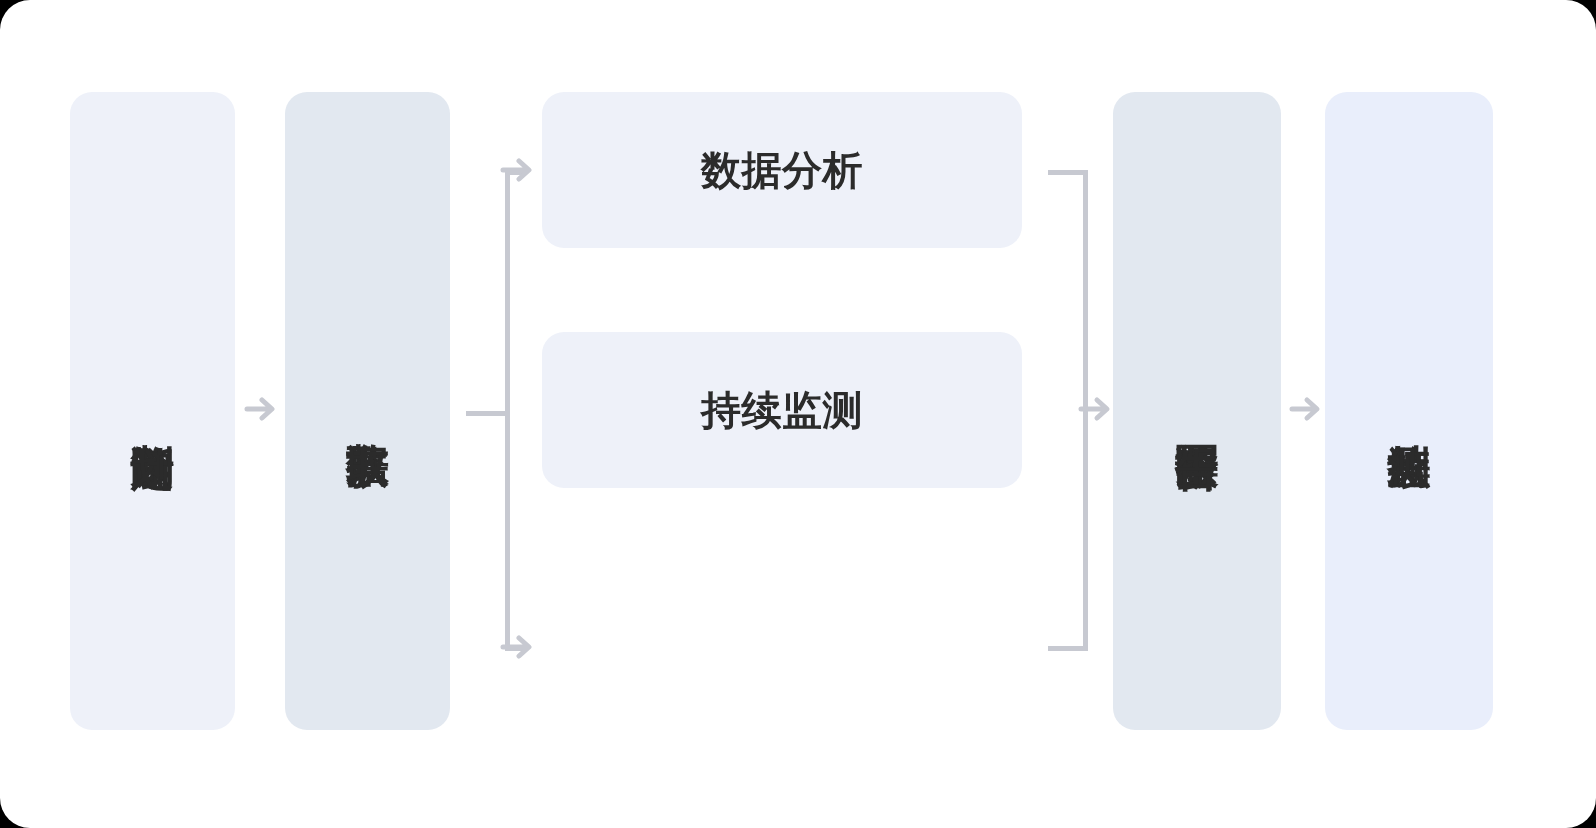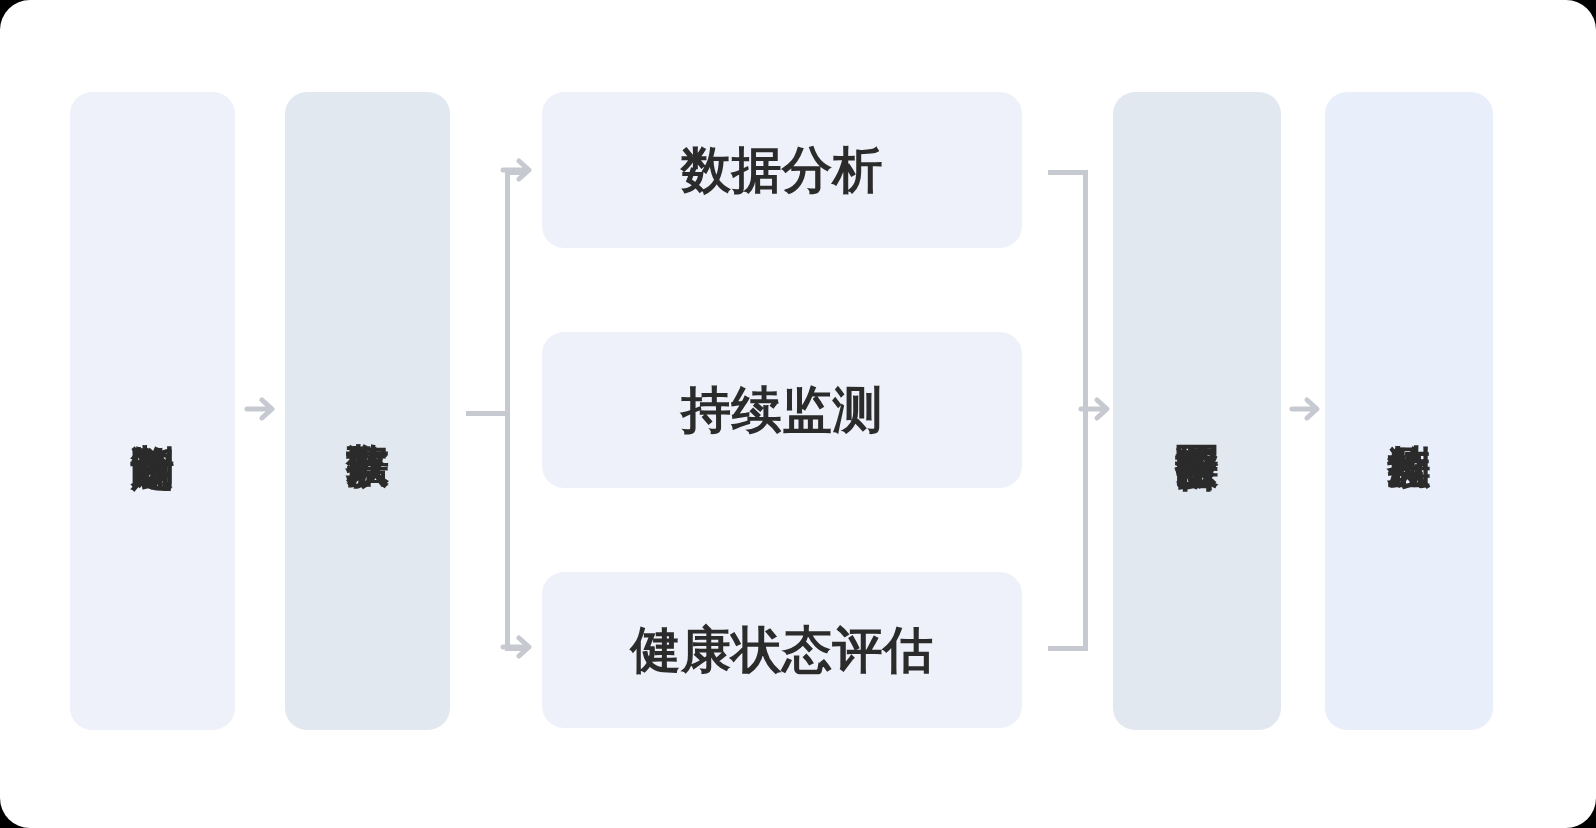--- a/index.html
+++ b/index.html
@@ -32,21 +32,21 @@
     font-weight: bold;
     letter-spacing: 0.5px;
   }
   .node.vertical {
     writing-mode: vertical-rl;
     text-orientation: upright;
     font-size: 43px;
     line-height: 1.30;
   }
   .node.horizontal {
-    font-size: 50px;
+    font-size: 40px;
     line-height: 1.2;
   }
   .tone-light { background: #eef1f9; }
   .tone-mid   { background: #e2e8f0; }
   .tone-soft  { background: #e9eefb; }
 
   .conn {
     position: absolute;
     background: #c7c9d1;
   }
@@ -74,23 +74,20 @@
   </div>
 
   <div class="node horizontal tone-light" style="left:542px; top:92px; width:480px; height:156px;">
     <span>数据分析</span>
   </div>
 
   <div class="node horizontal tone-light" style="left:542px; top:332px; width:480px; height:156px;">
     <span>持续监测</span>
   </div>
 
-  <div class="node horizontal tone-light" style="left:542px; top:572px; width:480px; height:156px;">
-    <span>健康状态评估</span>
-  </div>
 
   <div class="node vertical tone-mid" style="left:1113px; top:92px; width:168px; height:638px;">
     <span>撰写诊断报告</span>
   </div>
 
   <div class="node vertical tone-soft" style="left:1325px; top:92px; width:168px; height:638px;">
     <span>持续监测</span>
   </div>
 
   <div class="arrow" style="left:245px; top:395px;">

